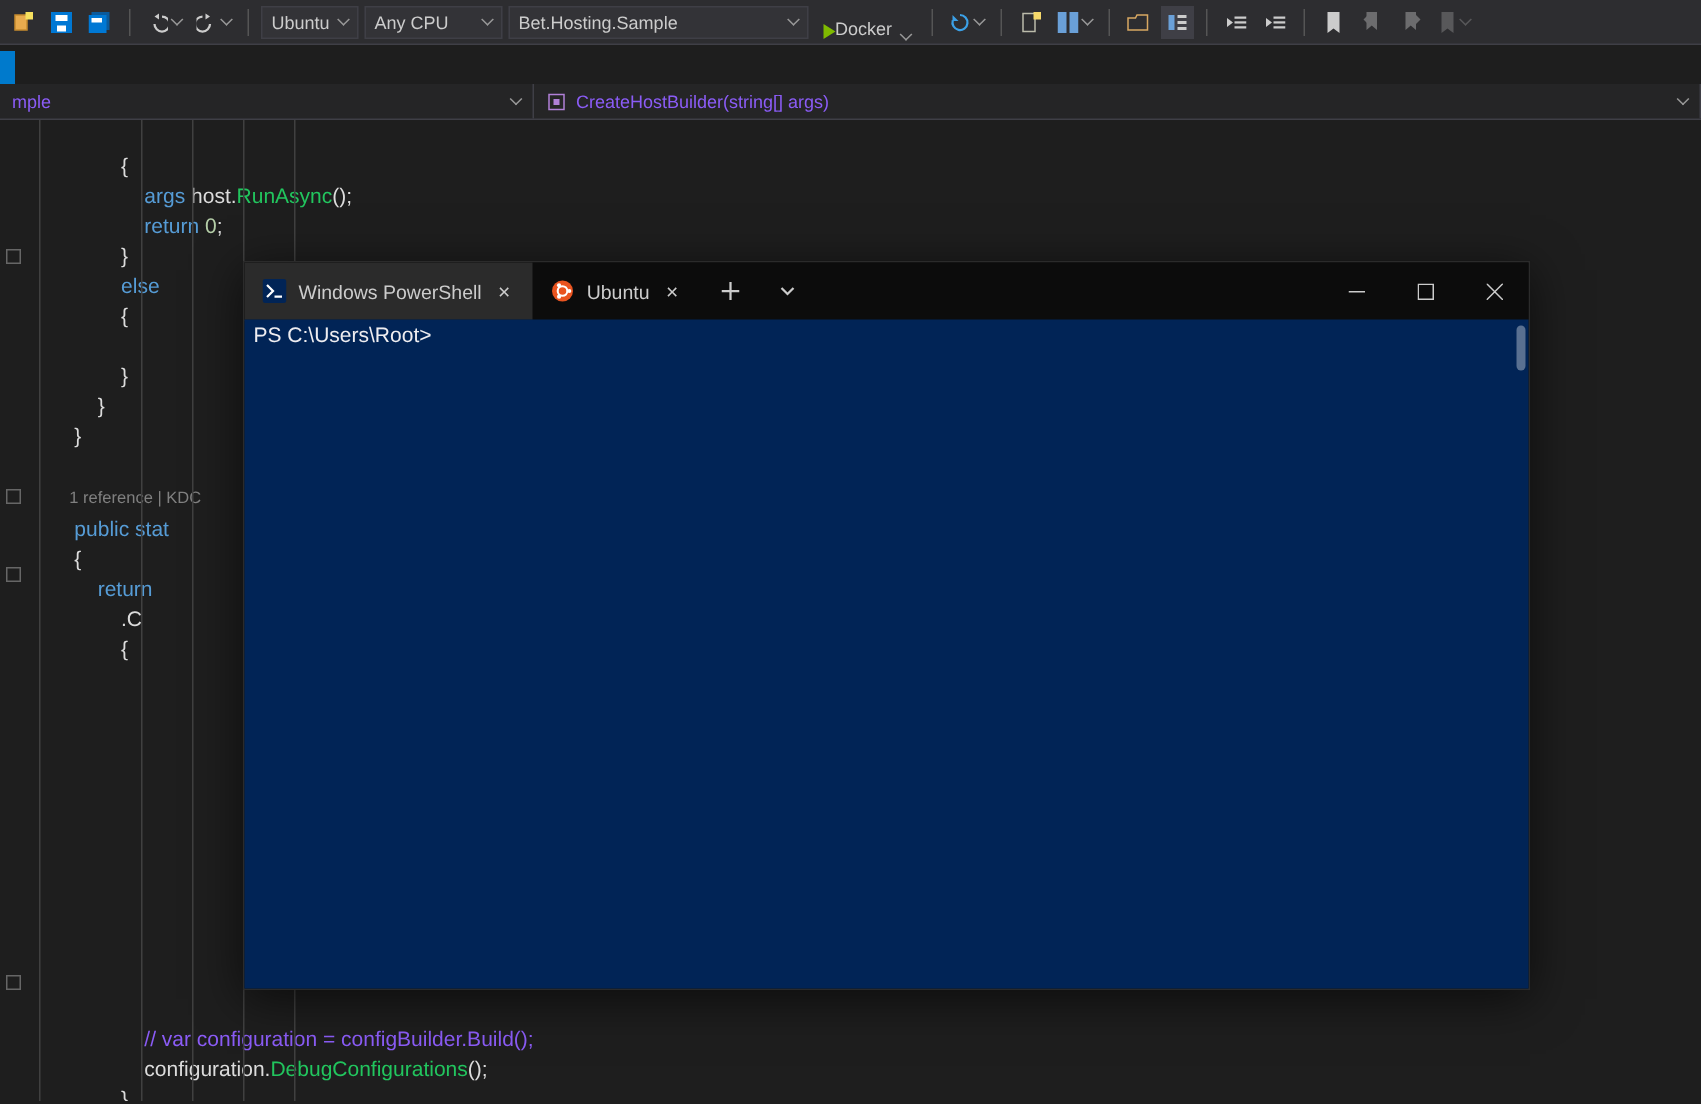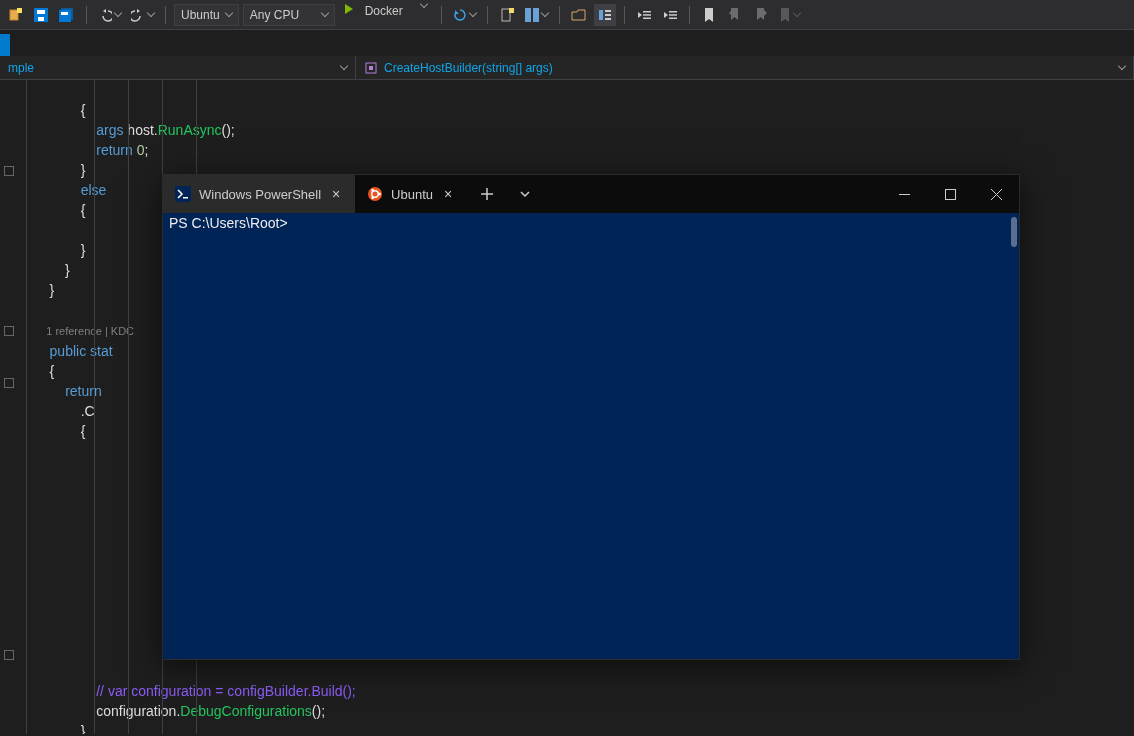--- a/index.html
+++ b/index.html
@@ -8,30 +8,30 @@
   
   .vs-toolbar{display:flex;align-items:center;height:30px;background:#2d2d30;color:#ccc;font-size:12px;padding-left:4px;gap:4px;border-bottom:1px solid #3f3f46}
   .tb-btn{display:flex;align-items:center;justify-content:center;height:22px;min-width:22px;padding:0 3px;cursor:pointer}
   .tb-icon{display:block}
   .tb-sep{width:1px;height:18px;background:#555;margin:0 4px}
   .tb-combo{display:flex;align-items:center;justify-content:space-between;height:22px;background:#333337;border:1px solid #3f3f46;padding:0 6px;min-width:60px;cursor:pointer}
   .tb-combo-txt{color:#ccc;font-size:12px}
   .chev{width:6px;height:6px;border-right:1px solid #999;border-bottom:1px solid #999;transform:rotate(45deg);margin-left:6px;margin-top:-3px}
   .tb-dropsplit{display:flex;align-items:center}
   .tb-dropsplit .chev{margin-left:3px}
-  .run-btn{display:flex;align-items:flex-start;gap:12px;padding:0 6px;height:22px;cursor:pointer}
+  .run-btn{display:flex;align-items:flex-end;gap:0;padding:0 6px;height:22px;cursor:pointer}
   .play-tri{width:0;height:0;border-left:8px solid #7fba00;border-top:5px solid transparent;border-bottom:5px solid transparent}
 
   
   .vs-subbar{height:26px;background:#1e1e1e;display:flex;align-items:flex-end}
   .blue-tab{width:10px;height:22px;background:#007acc}
 
   
   .nav-bar{display:flex;height:24px;background:#252526;border-bottom:1px solid #3f3f46}
-  .nav-combo{display:flex;align-items:center;justify-content:space-between;flex:1;padding:0 8px;color:#0ea5e9;font-size:12px;border-right:1px solid #3f3f46;cursor:pointer}
+  .nav-combo{display:flex;align-items:center;justify-content:space-between;flex:1;padding:0 8px;color:#8b5cf6;font-size:12px;border-right:1px solid #3f3f46;cursor:pointer}
 
   
   .editor{position:relative;display:flex;height:calc(100% - 82px);font-family:Consolas,monospace;font-size:14px;line-height:20px;color:#dcdcdc}
   .gutter{width:24px;background:#1e1e1e;border-right:0}
   .gutter .fold{position:absolute;left:4px;width:10px;height:10px;border:1px solid #666;background:#1e1e1e}
   .code{flex:1;padding-left:10px;white-space:pre;overflow:hidden;background:#1e1e1e}
   .indent-guide{position:absolute;width:1px;background:#404040;top:0;bottom:0}
   .kw{color:#569cd6}
   .cm{color:#8b5cf6}
   .fn{color:#22c55e}
@@ -98,20 +98,24 @@
   <div class="tb-sep"></div>
 
   <div class="tb-combo" style="min-width:62px">
     <span class="tb-combo-txt">Ubuntu</span>
       <div class="chev"></div>
   </div>
   <div class="tb-combo" style="min-width:92px">
     <span class="tb-combo-txt">Any CPU</span>
       <div class="chev"></div>
   </div>
+  <div class="tb-combo" style="min-width:200px">
+    <span class="tb-combo-txt">Bet.Hosting.Sample</span>
+      <div class="chev"></div>
+  </div>
 
   <div class="run-btn">
     <div class="play-tri"></div>
     <span class="tb-combo-txt">Docker</span>
     <div class="chev"></div>
   </div>
   <div class="tb-sep"></div>
 
   <div class="tb-dropsplit tb-btn">
     <svg width="14" height="14">

